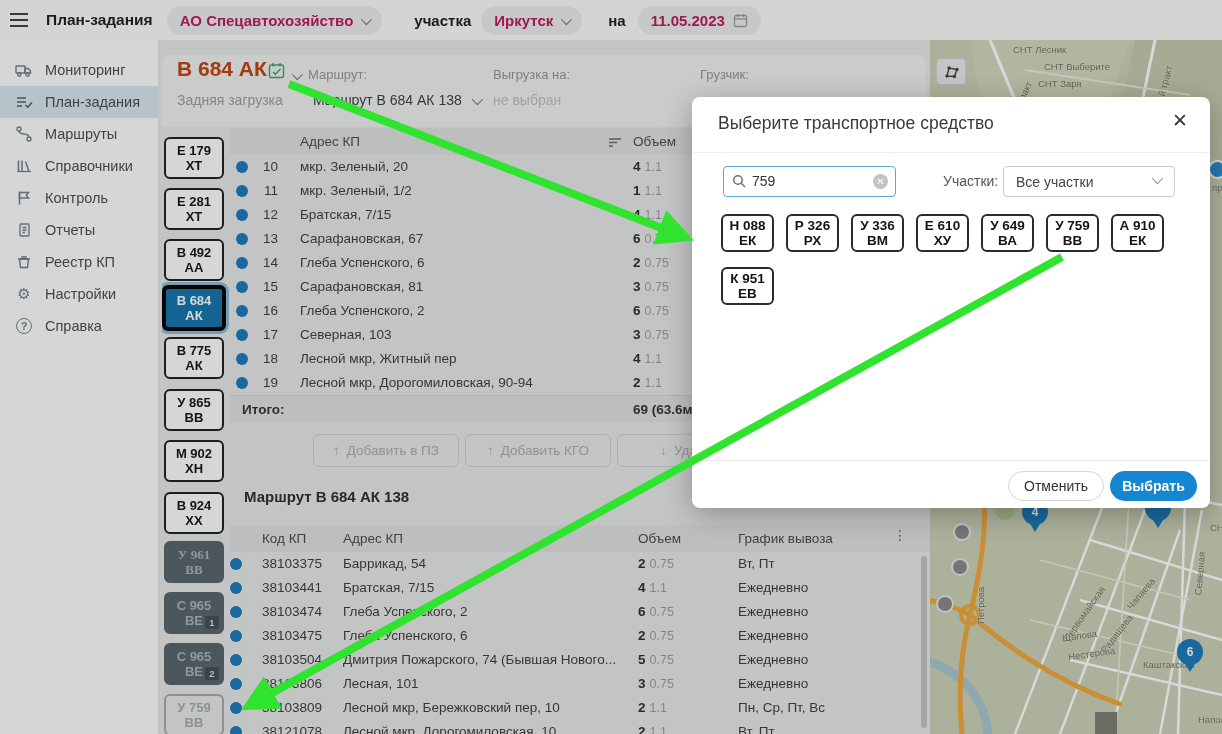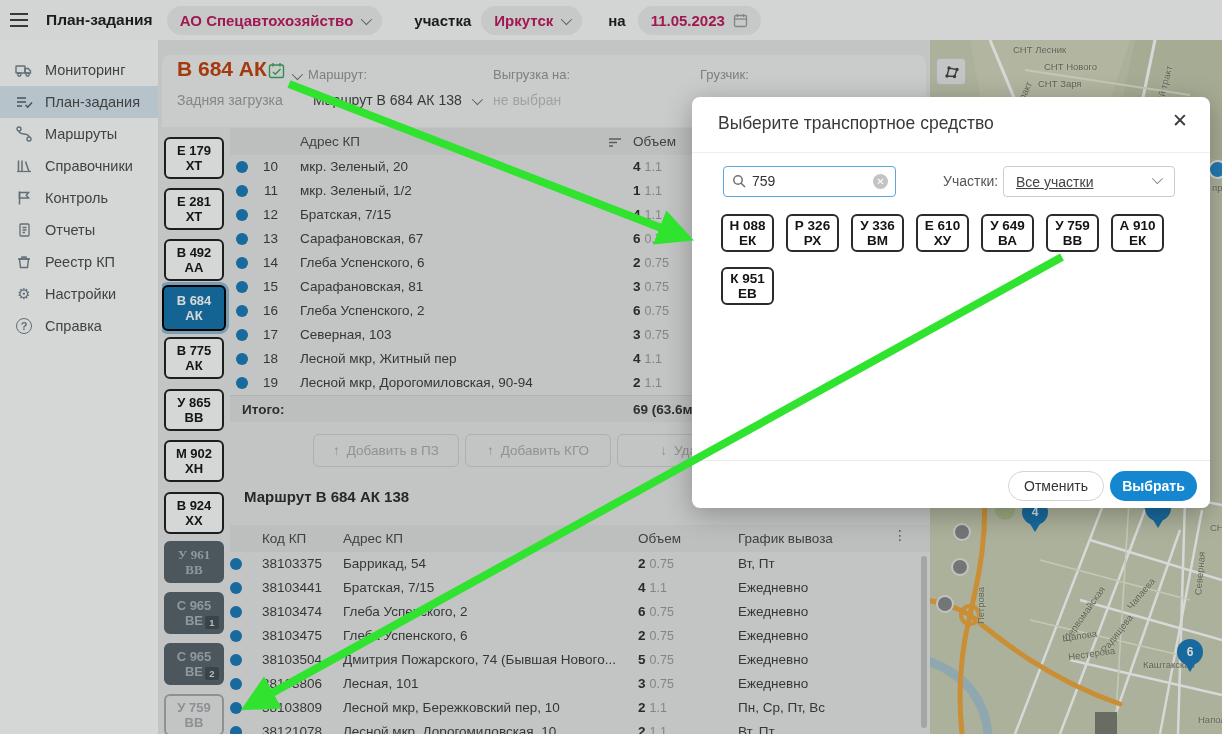--- a/index.html
+++ b/index.html
@@ -31,21 +31,21 @@
   .glyph-ic { font-size:15px; color:#71808a; line-height:18px; }
   .q-ic { width:16px; height:16px; border:1.4px solid #71808a; border-radius:50%;
           font-size:11px; color:#71808a; text-align:center; line-height:14px; font-weight:700; }
 
   
   #plate-col { position:absolute; left:162px; top:40px; width:68px; height:694px; overflow:hidden; z-index:6; }
   .vplate { position:absolute; left:2px; width:60px; height:42px; background:#fdfdfd;
             border:2px solid #1f1f1f; border-radius:6px; display:flex; flex-direction:column;
             align-items:center; justify-content:center; line-height:15px;
             font-size:13px; font-weight:700; color:#141414; cursor:pointer; }
-  .vplate.selected { left:0; width:64px; height:46px; background:#1474ad; border:2px solid #000000;
+  .vplate.selected { left:0; width:64px; height:46px; background:#1474ad; border:4px solid #000000;
             color:#fff; box-shadow:0 0 0 3px #8db9d5; }
   .vplate.assigned { background:#57646c; border-color:#57646c; color:#a8b2b8; }
   .vplate.ghost { background:transparent; border-color:#a5abae; color:#a5abae; }
   .vplate .badge { position:absolute; right:3px; bottom:3px; width:14px; height:13px; background:#414c52;
             color:#d6dde1; border-radius:2px; font-size:9.5px; font-weight:700;
             display:flex; align-items:center; justify-content:center; }
 
   
   .panel { position:absolute; left:158px; top:40px; width:772px; height:694px; background:#e7e7e7; z-index:4; }
   .panel-head { position:absolute; left:4px; top:15px; width:764px; height:72px; background:#f0f0f0;
@@ -118,21 +118,21 @@
   .m-search { position:absolute; left:31px; top:69px; width:173px; height:31px;
               border:1.5px solid #5aa7de; border-radius:4px; background:#fff; }
   .m-search .mag { position:absolute; left:8px; top:7px; }
   .m-search input { position:absolute; left:28px; top:1px; width:110px; height:26px; border:0; outline:0;
               font-size:14px; color:#333; font-family:inherit; background:transparent; }
   .m-search .clr { position:absolute; right:7px; top:7px; width:15px; height:15px; border-radius:50%;
               background:#c3c3c3; color:#fff; font-size:10px; line-height:15px; text-align:center; cursor:pointer; }
   .m-seclabel { position:absolute; left:251px; top:76px; font-size:14px; color:#555; }
   .m-dd { position:absolute; left:311px; top:69px; width:172px; height:31px; border:1px solid #ccc;
           border-radius:4px; font-size:14px; color:#444; cursor:pointer; }
-  .m-dd .ddv { position:absolute; left:12px; top:7px;text-decoration:underline; }
+  .m-dd .ddv { position:absolute; left:12px; top:7px; }
   .m-dd .chev { position:absolute; right:14px; top:9px; border-color:#8a8a8a; }
   #modal-plates { position:absolute; left:29px; top:117px; width:470px; display:flex; flex-wrap:wrap;
                   gap:15px 12px; }
   .mplate { width:53px; height:38px; border:2px solid #2b2b2b; border-radius:6px; background:#fff;
             display:flex; flex-direction:column; align-items:center; justify-content:center;
             line-height:15px; font-size:13.5px; font-weight:700; color:#141414; cursor:pointer; }
   .m-foot-div { position:absolute; left:0; top:363px; width:100%; border-top:1px solid #e9e9e9; }
   .m-cancel { position:absolute; left:316px; top:374px; width:96px; height:30px; border:1px solid #d4d4d4;
               border-radius:15px; background:#fff; font-size:14px; color:#333; cursor:pointer; font-family:inherit; }
   .m-select { position:absolute; left:418px; top:374px; width:87px; height:30px; border:0;
@@ -615,21 +615,21 @@
             <circle cx="4" cy="11" r="1.7"></circle>
             <circle cx="6" cy="3" r="1.7"></circle>
             <circle cx="14" cy="4.5" r="1.7"></circle>
             <circle cx="11.5" cy="11.5" r="1.7"></circle>
           </g>
         </svg>
     </div>
     <div class="blue-dot-marker"></div>
     <div id="map-labels">
         <span class="maplabel" style="left: 83px; top: 4px;">СНТ Лесник</span>
-        <span class="maplabel" style="left: 114px; top: 21px;">СНТ Нового</span>
+        <span class="maplabel" style="left: 114px; top: 21px;">СНТ Выберите</span>
         <span class="maplabel" style="left: 108px; top: 38px;">СНТ Заря</span>
         <span class="maplabel" style="left: 216px; top: 38px; transform: rotate(-75deg);">ий тракт</span>
         <span class="maplabel" style="left: 70px; top: 55px; transform: rotate(-65deg);">кий тракт</span>
         <span class="maplabel" style="left: 32px; top: 560px; transform: rotate(-90deg);">Петрова</span>
         <span class="maplabel" style="left: 122px; top: 568px; transform: rotate(-55deg);">Первомайская</span>
         <span class="maplabel" style="left: 192px; top: 548px; transform: rotate(-50deg);">Чапаева</span>
         <span class="maplabel" style="left: 164px; top: 588px; transform: rotate(-52deg);">Радищева</span>
         <span class="maplabel" style="left: 132px; top: 590px; transform: rotate(-8deg);">Щапова</span>
         <span class="maplabel" style="left: 138px; top: 608px; transform: rotate(-8deg);">Нестерова</span>
         <span class="maplabel" style="left: 213px; top: 619px;">Каштакская</span>

